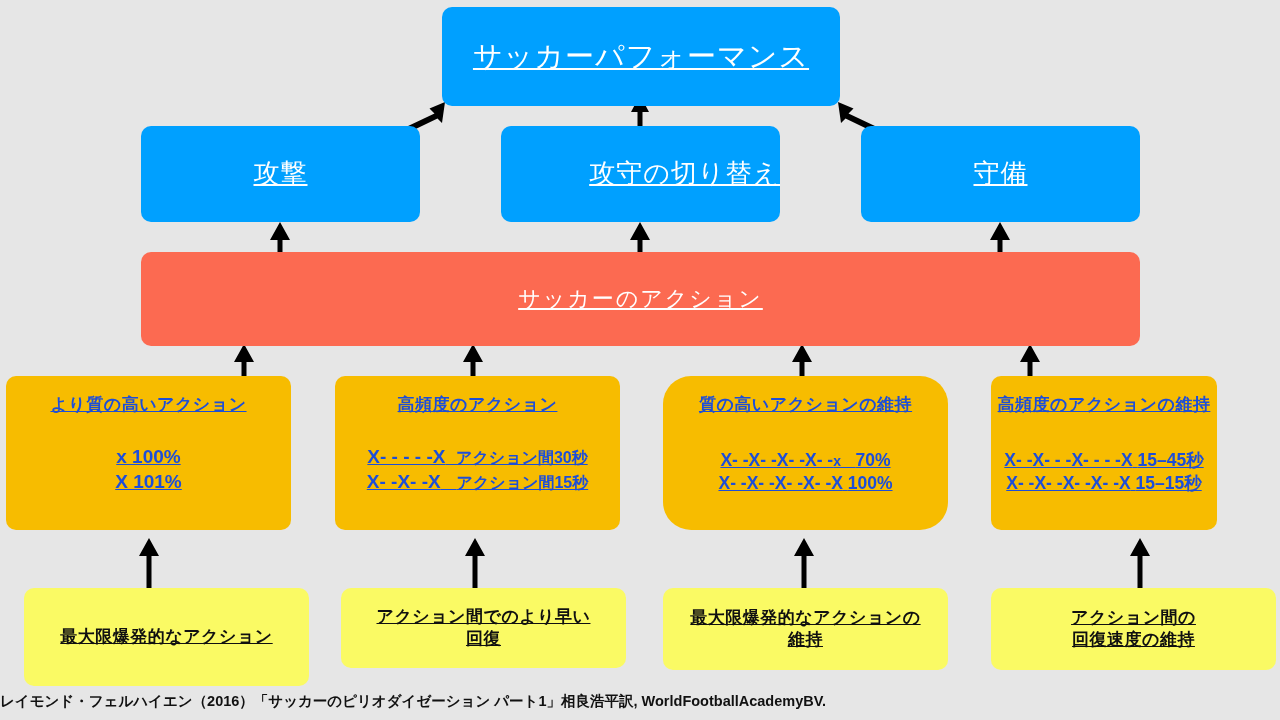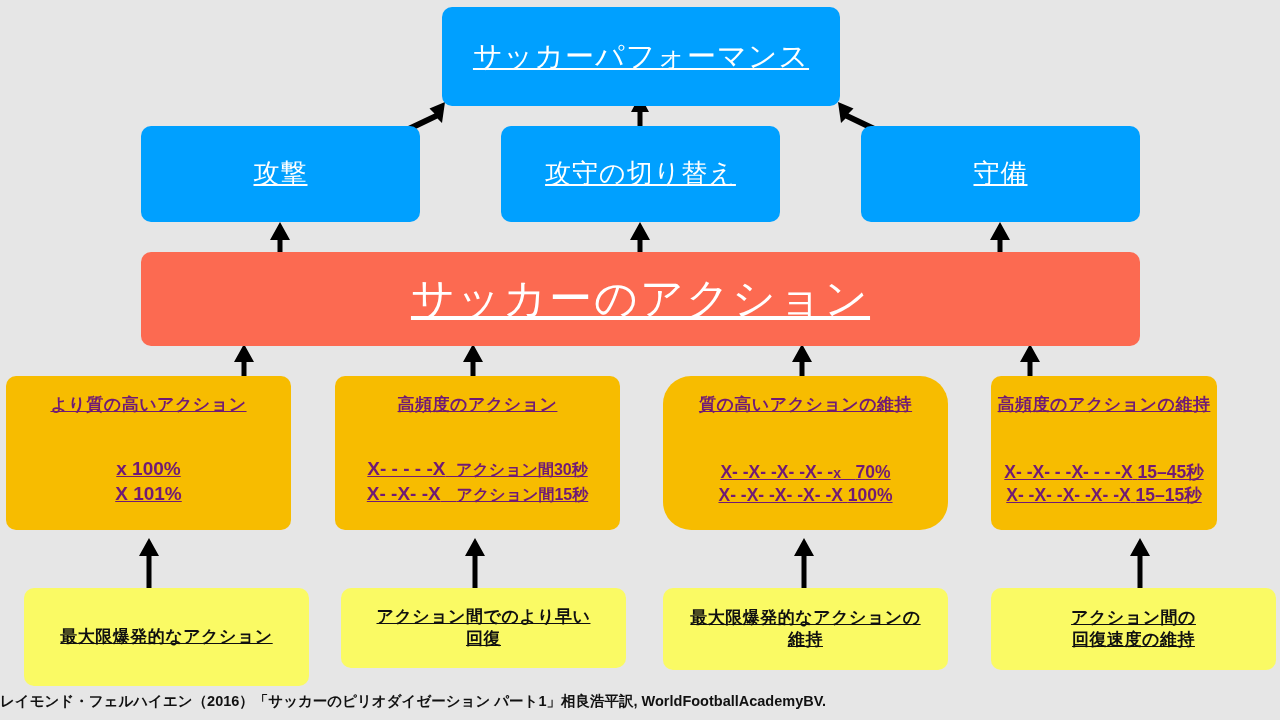--- a/index.html
+++ b/index.html
@@ -47,30 +47,30 @@
     color: #ffffff;
     font-size: 26px;
     font-weight: 500;
     letter-spacing: 1px;
   }
 
   
   .node-action {
     background: #fc6a51;
     color: #ffffff;
-    font-size: 43px;
+    font-size: 22px;
     font-weight: 500;
     letter-spacing: 2px;
   }
 
   
   .node-quality {
     background: #f7bc00;
-    color: #701a75;
-    padding: 12px 6px 14px 6px;
+    color: #1d4ed8;
+    padding: 12px 6px 26px 6px;
     justify-content: flex-start;
   }
   .node-quality .q-title {
     font-size: 17px;
     font-weight: 700;
     letter-spacing: 0.5px;
     margin-top: 6px;
   }
   .node-quality .q-lines {
     margin-top: auto;
@@ -198,21 +198,21 @@
       </svg>
   </div>
 
   <div class="node node-top" style="left:442px; top:7px; width:398px; height:99px;">
     <span>サッカーパフォーマンス</span>
   </div>
 
   <div class="node node-phase" style="left:141px; top:126px; width:279px; height:96px;">
     <span>攻撃</span>
   </div>
-  <div class="node node-phase" style="left:501px; top:126px; width:279px; height:96px;">
+  <div class="node node-phase" style="left:501px; top:126px; width:279px; height:96px;align-items:flex-end;">
     <span>攻守の切り替え</span>
   </div>
   <div class="node node-phase" style="left:861px; top:126px; width:279px; height:96px;">
     <span>守備</span>
   </div>
 
   <div class="node node-action" style="left:141px; top:252px; width:999px; height:94px;">
     <span>サッカーのアクション</span>
   </div>
 

